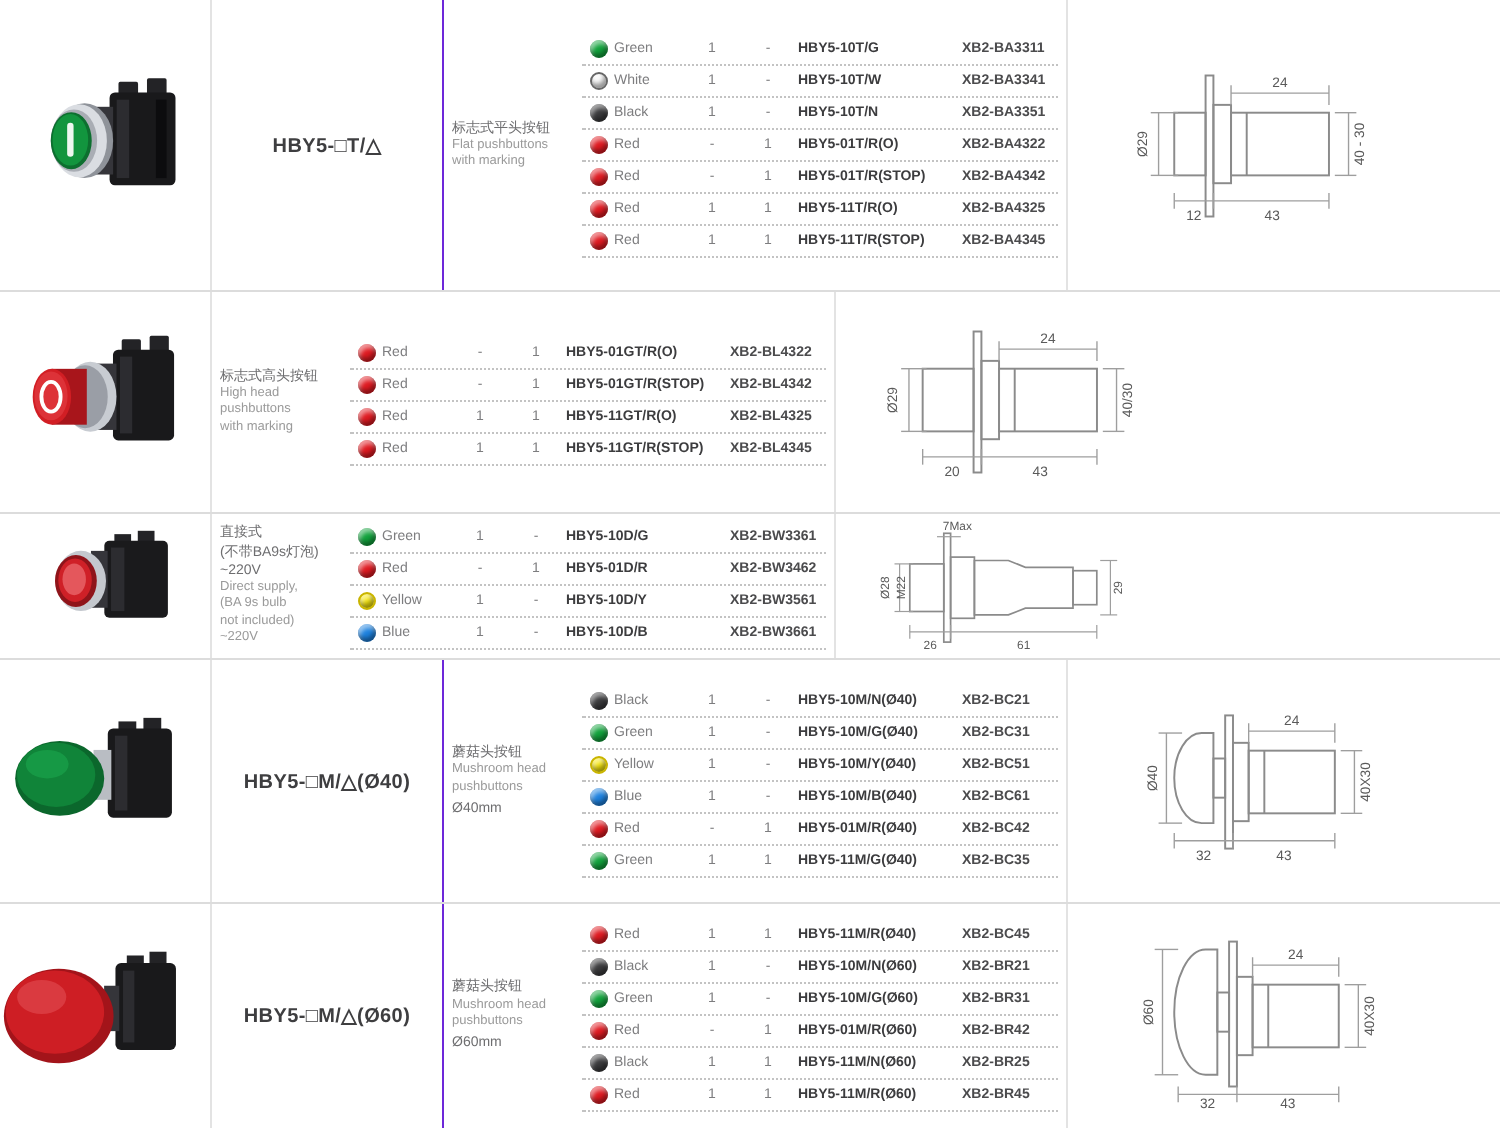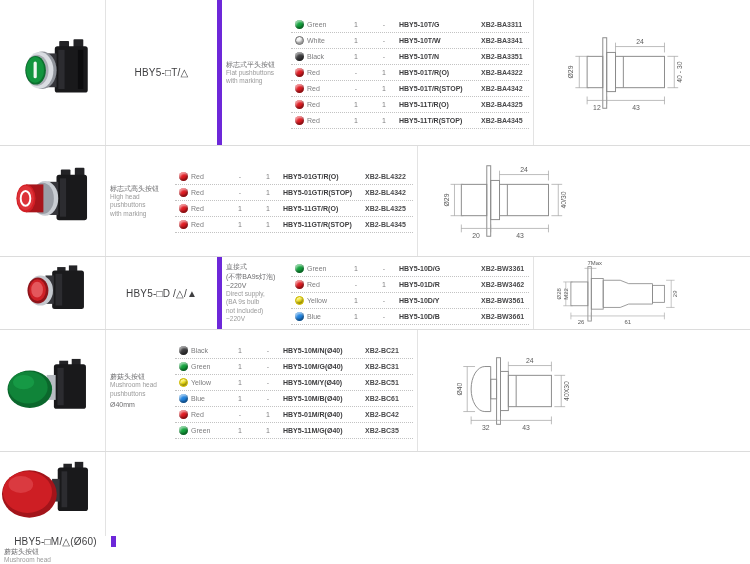--- a/index.html
+++ b/index.html
@@ -3,26 +3,26 @@
 <meta charset="utf-8">
 <style>
   * { margin:0; padding:0; box-sizing:border-box; }
   html,body { background:#fff; }
   body {
     width:750px; height:564px; overflow:hidden;
     font-family:"Liberation Sans", sans-serif; color:#4a4a4a;
   }
   .page { width:750px; height:564px; }
   .prow { display:flex; width:100%; border-bottom:1px solid #dcdcdc; background:#fff; }
-  .prow:last-child { border-bottom:none;flex-direction:column; }
+  .prow:last-child { border-bottom:none; }
   .h1{height:146px}.h2{height:111px}.h3{height:73px}.h4{height:122px}.h5{height:112px}
   .cell { height:100%; }
   .c-photo { width:106px; border-right:1px solid #e3e3e3; display:flex; align-items:center; justify-content:center; }
-  .c-model { width:116px; border-right:5px solid #6d28d9; display:flex; align-items:center; justify-content:center;
-             font-weight:normal; font-size:10px; color:#3e3e40; letter-spacing:0.2px; }
+  .c-model { width:116px; border-right:1px solid #6d28d9; display:flex; align-items:center; justify-content:center;
+             font-weight:bold; font-size:10px; color:#3e3e40; letter-spacing:0.2px; }
   .c-desc  { width:69px; display:flex; flex-direction:column; justify-content:center; padding-left:4px;
              font-size:6.5px; line-height:1.3; color:#9a9a9a; }
   .c-desc .cn { font-size:7px; color:#6e6e70; }
   .c-desc .en { font-size:6.5px; color:#9a9a9a; }
   .c-desc .extra { font-size:7px; color:#6e6e70; margin-top:2px; }
   .c-table { width:242px; display:flex; flex-direction:column; justify-content:center; padding-right:4px; }
   .c-draw  { flex:1; border-left:1px solid #e3e3e3; display:flex; align-items:center; justify-content:flex-start; padding-left:8px; }
   .v-row { display:flex; align-items:center; height:16px; border-bottom:1px dotted #c3c3c3; font-size:7px; }
   .vc-dot   { width:16px; display:flex; justify-content:center; align-items:center; }
   .dot { width:9px; height:9px; border-radius:50%;
@@ -277,23 +277,20 @@
         <rect x="74" y="4" width="10" height="10" fill="#232326"></rect>
         <rect x="54" y="10" width="38" height="46" rx="3" fill="#1a1a1c"></rect>
         <rect x="58" y="14" width="8" height="38" fill="#2c2c30"></rect>
         <rect x="46" y="16" width="10" height="34" fill="#35353a"></rect>
         <ellipse cx="40" cy="34" rx="15" ry="18" fill="#c4c8ce"></ellipse>
         <ellipse cx="37" cy="34" rx="12.5" ry="15.5" fill="#8f141a"></ellipse>
         <ellipse cx="36.5" cy="33.5" rx="10" ry="13" fill="#cf2027"></ellipse>
         <ellipse cx="36" cy="33" rx="7" ry="9.5" fill="#e4575c"></ellipse>
       </svg>
     </div>
-    <div class="cell c-model">
-        <span>HBY5-□D /△/▲</span>
-      </div>
     <div class="cell c-desc">
         <div class="cn">直接式</div>
         <div class="cn">(不带BA9s灯泡)</div>
         <div class="cn">~220V</div>
         <div class="en">Direct supply,</div>
         <div class="en">(BA 9s bulb</div>
         <div class="en">not included)</div>
         <div class="en">~220V</div>
       </div>
     <div class="cell c-table">
@@ -378,20 +375,23 @@
         <rect x="62" y="10" width="10" height="10" fill="#232326"></rect>
         <rect x="76" y="8" width="10" height="10" fill="#232326"></rect>
         <rect x="56" y="14" width="36" height="50" rx="3" fill="#19191b"></rect>
         <rect x="60" y="18" width="7" height="42" fill="#2c2c30"></rect>
         <rect x="48" y="26" width="10" height="28" fill="#b9bdc3"></rect>
         <ellipse cx="29" cy="42" rx="25" ry="21" fill="#0b672c"></ellipse>
         <ellipse cx="27" cy="40" rx="22" ry="18" fill="#108439"></ellipse>
         <ellipse cx="22" cy="34" rx="12" ry="8" fill="#1aa34a" opacity="0.7"></ellipse>
       </svg>
     </div>
+    <div class="cell c-model">
+        <span>HBY5-□M/△(Ø40)</span>
+      </div>
     <div class="cell c-desc">
         <div class="cn">蘑菇头按钮</div>
         <div class="en">Mushroom head</div>
         <div class="en">pushbuttons</div>
         <div class="extra">Ø40mm</div>
       </div>
     <div class="cell c-table">
         <div class="v-row">
     <span class="vc-dot">
             <span class="dot" style="background: rgb(59, 59, 61);"></span>

